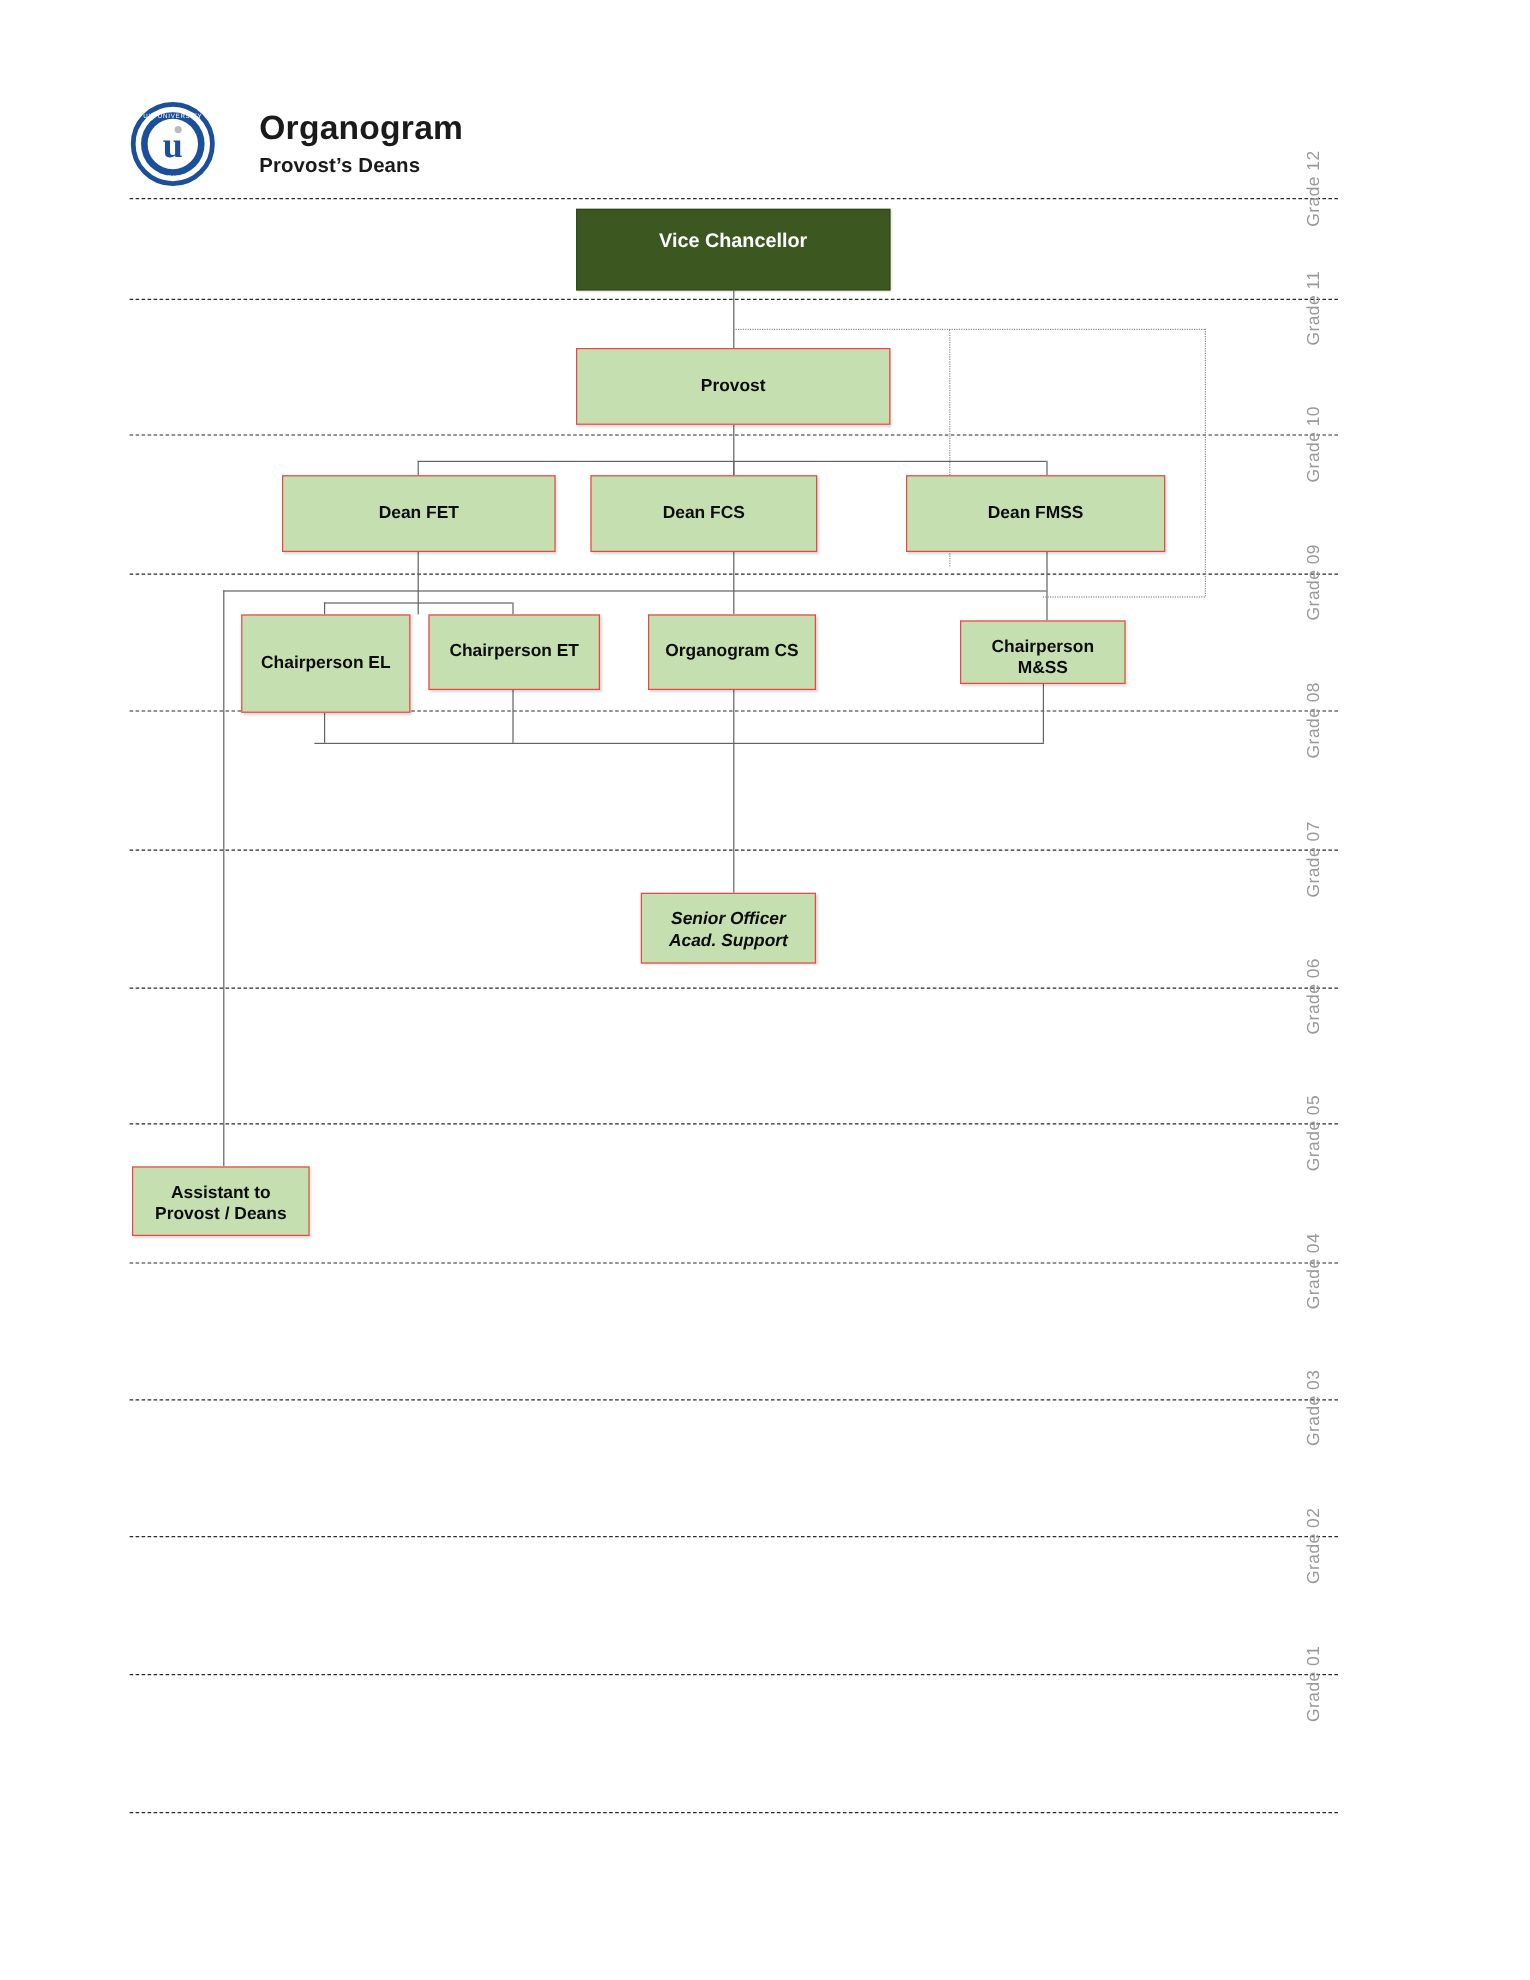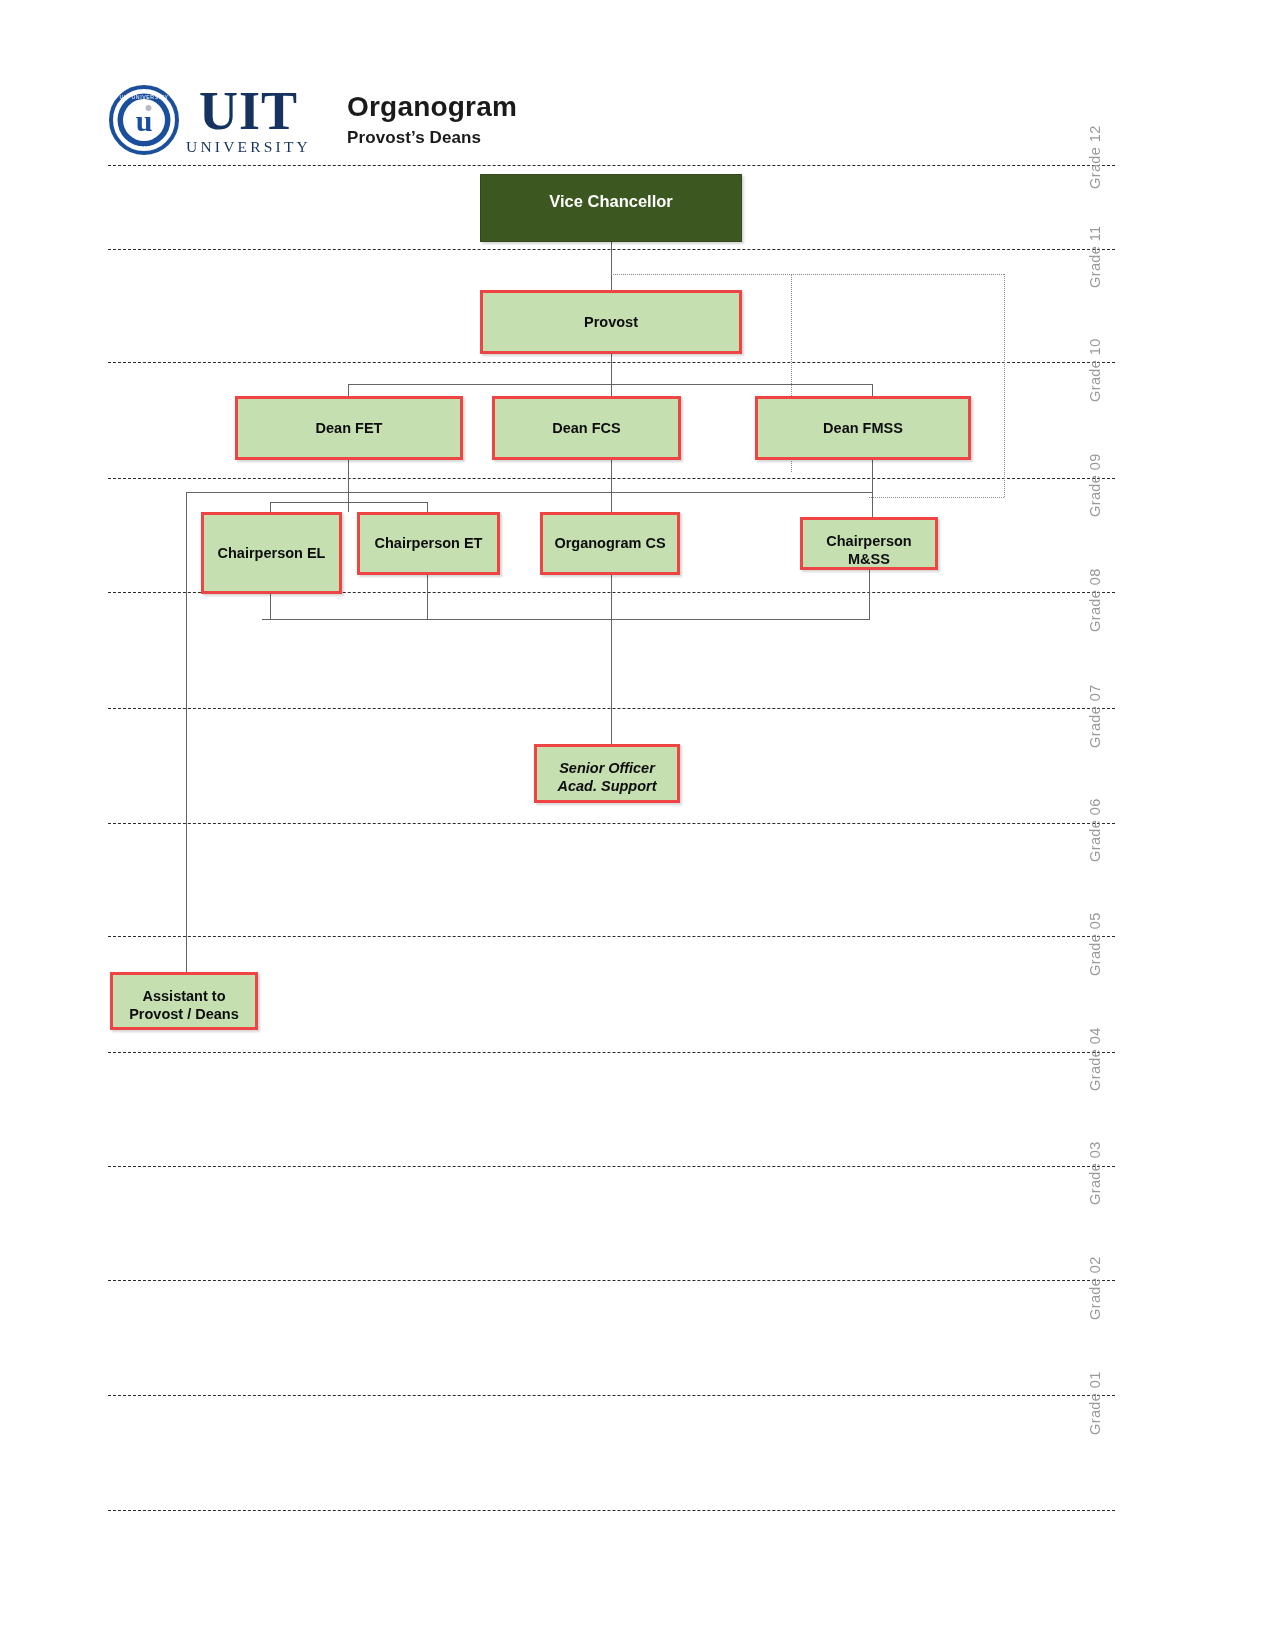--- a/index.html
+++ b/index.html
@@ -119,21 +119,21 @@
   
   .node {
     position: absolute;
     box-sizing: border-box;
     display: flex;
     align-items: center;
     justify-content: center;
     text-align: center;
     font-weight: 700;
     line-height: 1.25;
-    border: 3px solid #ef4444;
+    border: 1px solid #ef4444;
     background: #c6dfb1;
     color: #0d0d0d;
     font-size: 14.5px;
     box-shadow: 1.5px 1.5px 2px rgba(0,0,0,0.16);
   }
   .node.root {
     background: #3d5720;
     border: 1px solid #33491b;
     color: #ffffff;
     font-size: 16.5px;
@@ -163,24 +163,20 @@
         <circle cx="36" cy="36" r="26.5" fill="#1b4f9c"></circle>
         <circle cx="36" cy="36" r="21" fill="#ffffff"></circle>
         <text x="36" y="47" text-anchor="middle" font-family="Liberation Serif, serif" font-size="30" font-weight="bold" fill="#1b4f9c">u</text>
         <circle cx="40.5" cy="24" r="3" fill="#b8bcc2"></circle>
         <path d="M12 36 a24 24 0 0 1 48 0" fill="none" stroke="#ffffff" stroke-width="0"></path>
         <text x="36" y="14.5" text-anchor="middle" font-family="Liberation Sans, sans-serif" font-size="5.2" letter-spacing="0.6" fill="#ffffff">UIT UNIVERSITY</text>
         <text x="36" y="65" text-anchor="middle" font-family="Liberation Sans, sans-serif" font-size="4.4" letter-spacing="0.4" fill="#ffffff">KARACHI</text>
       </svg>
     </div>
 
-    <div id="logo-wordmark">
-      <span class="logo-uit">UIT</span>
-      <span class="logo-university">UNIVERSITY</span>
-    </div>
 
     <div id="title-block">
       <div id="doc-title">Organogram</div>
       <div id="doc-subtitle">Provost’s Deans</div>
     </div>
   </div>
 
   <div id="grade-lines-layer">
       <div class="grade-line" style="top: 165px;"></div>
       <div class="grade-line" style="top: 249px;"></div>

